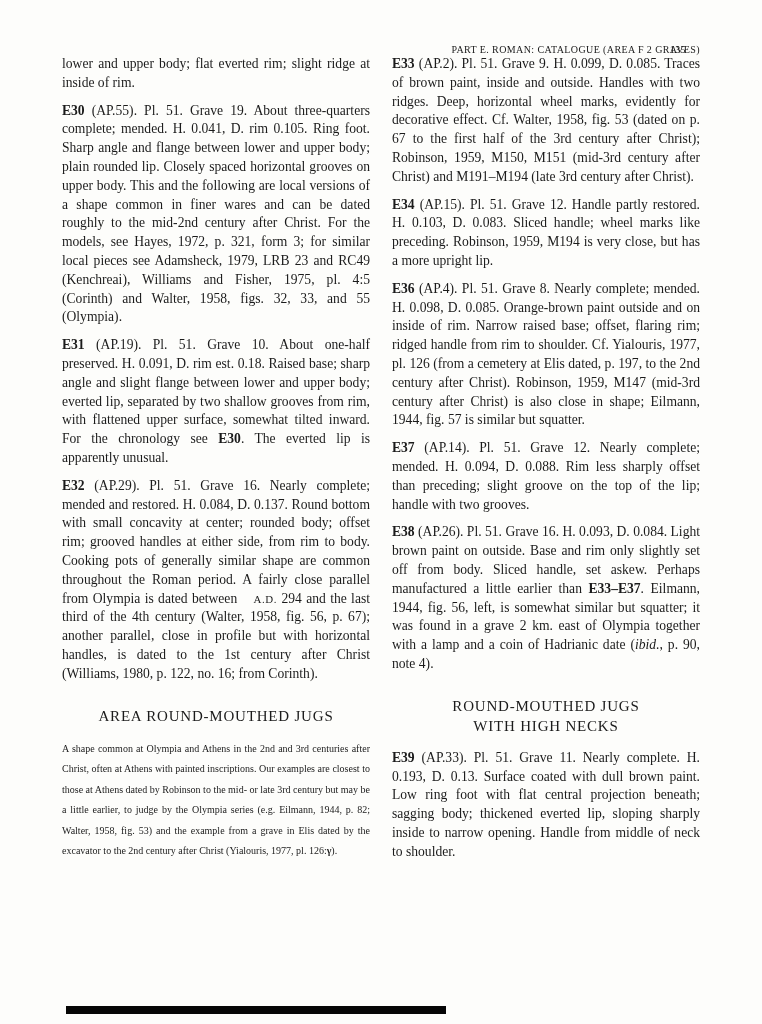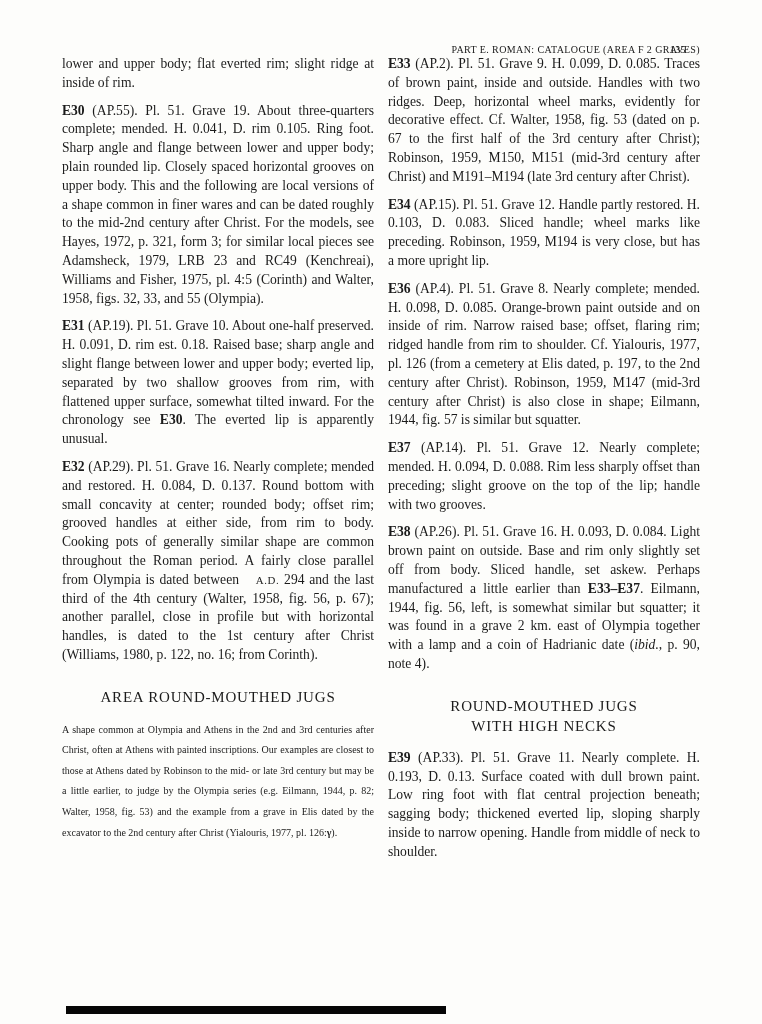--- a/index.html
+++ b/index.html
@@ -26,21 +26,21 @@
     letter-spacing: 0.4px;
     white-space: nowrap;
   }
   .page-number {
     position: absolute;
     right: 14px;
     top: 0;
   }
   .columns {
     display: flex;
-    gap: 14px;
+    gap: 22px;
   }
   .column {
     flex: 1 1 0;
     min-width: 0;
     text-align: justify;
     hyphens: auto;
     -webkit-hyphens: auto;
   }
   .column p.para {
     margin: 0 0 9px 0;

